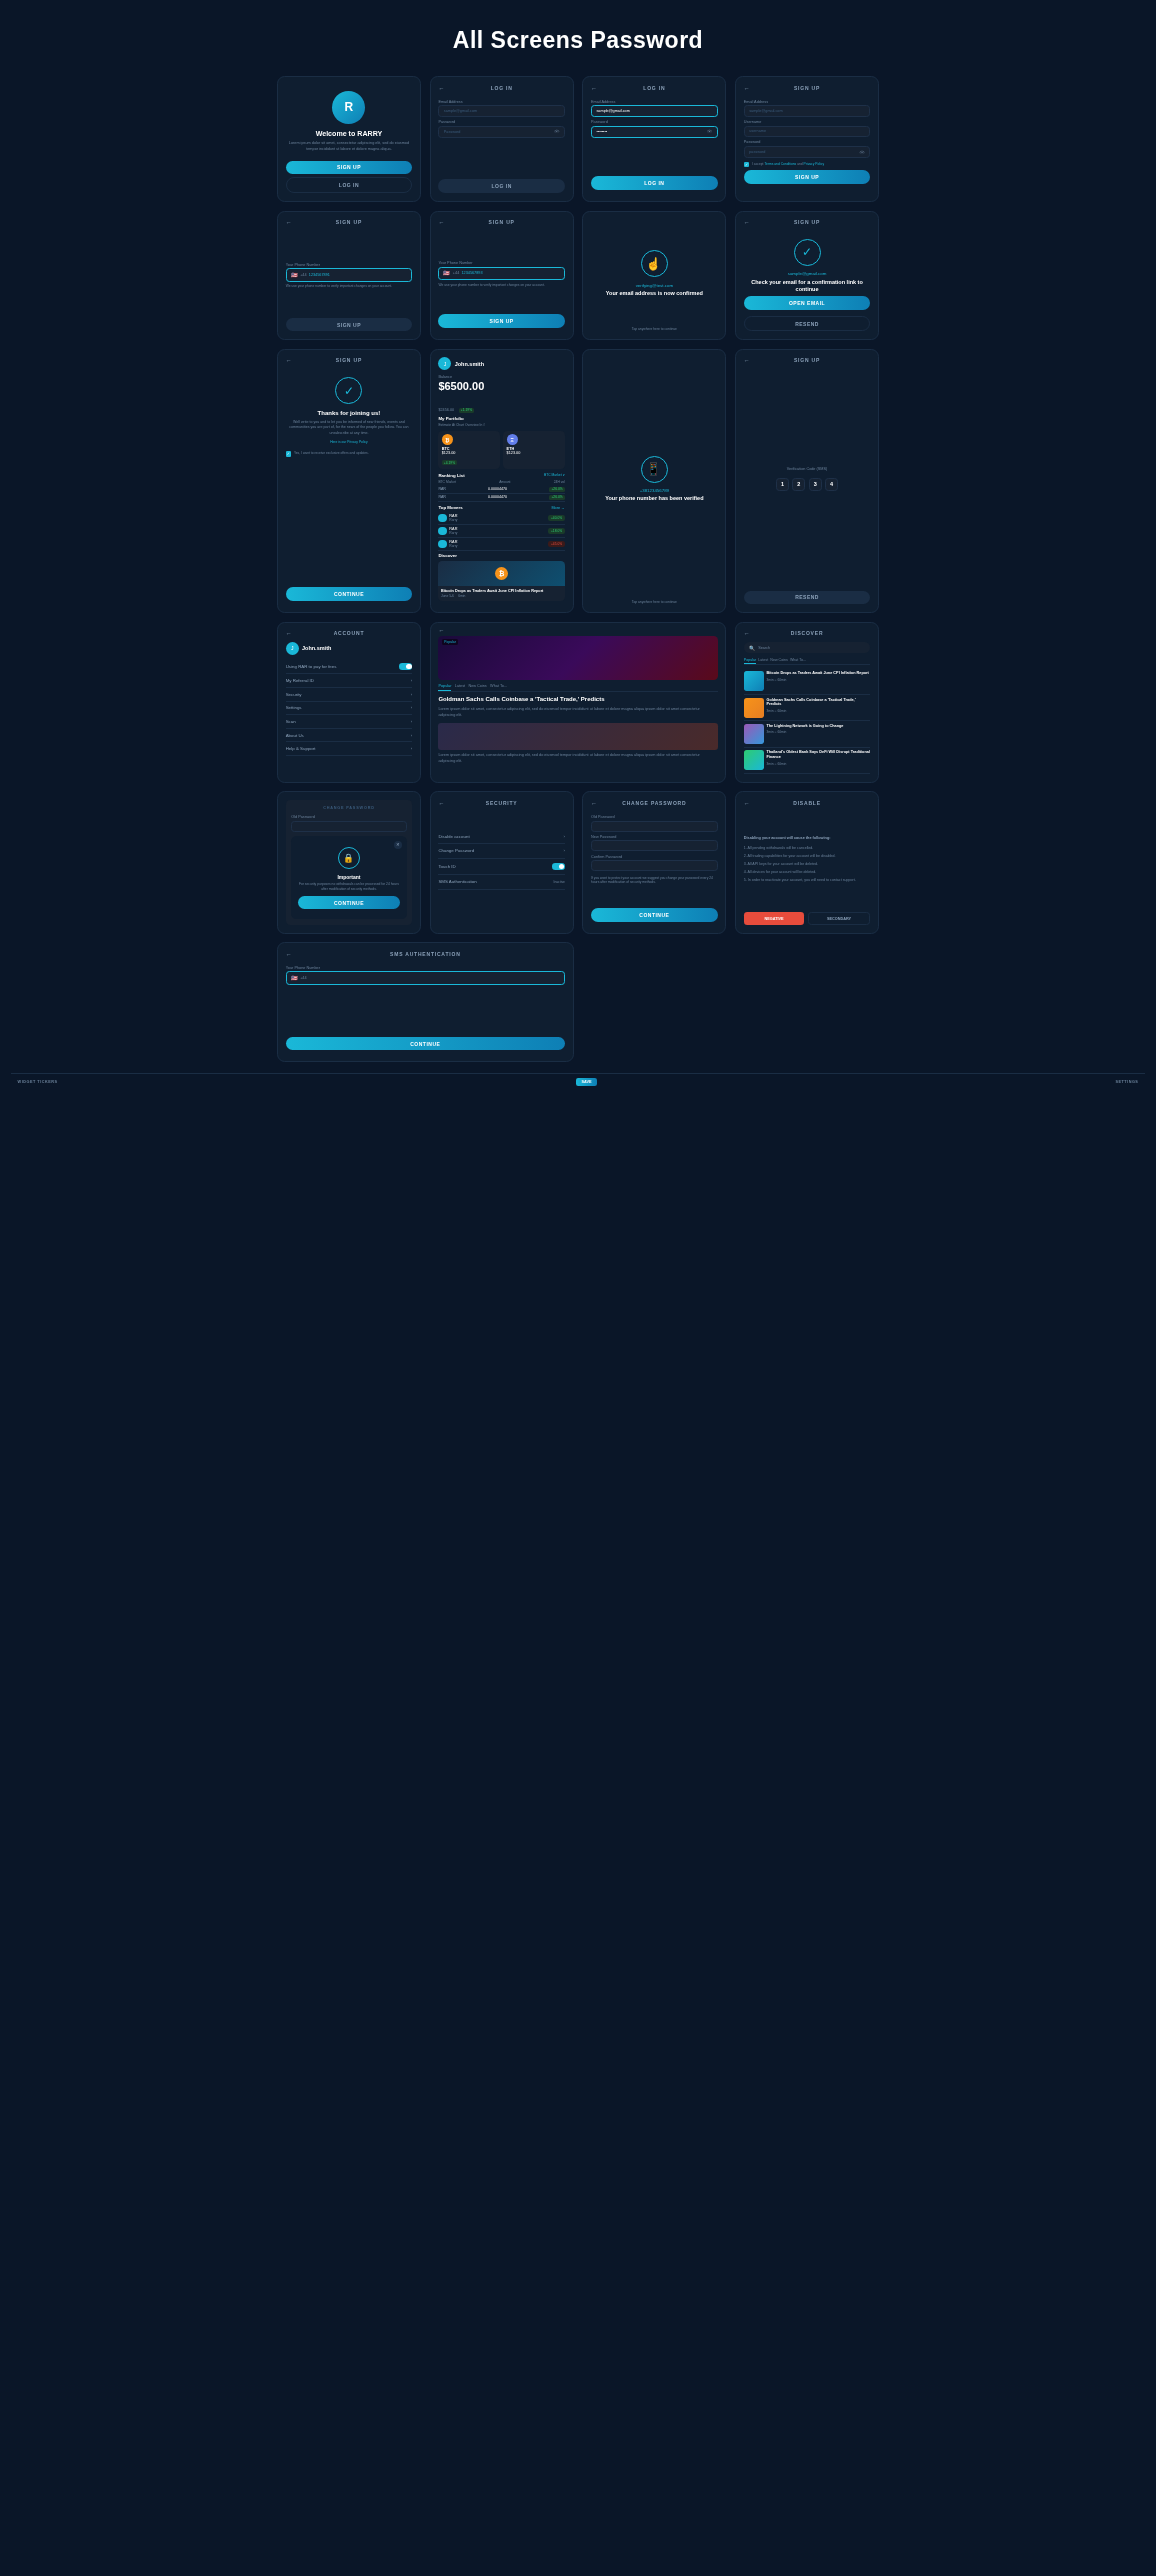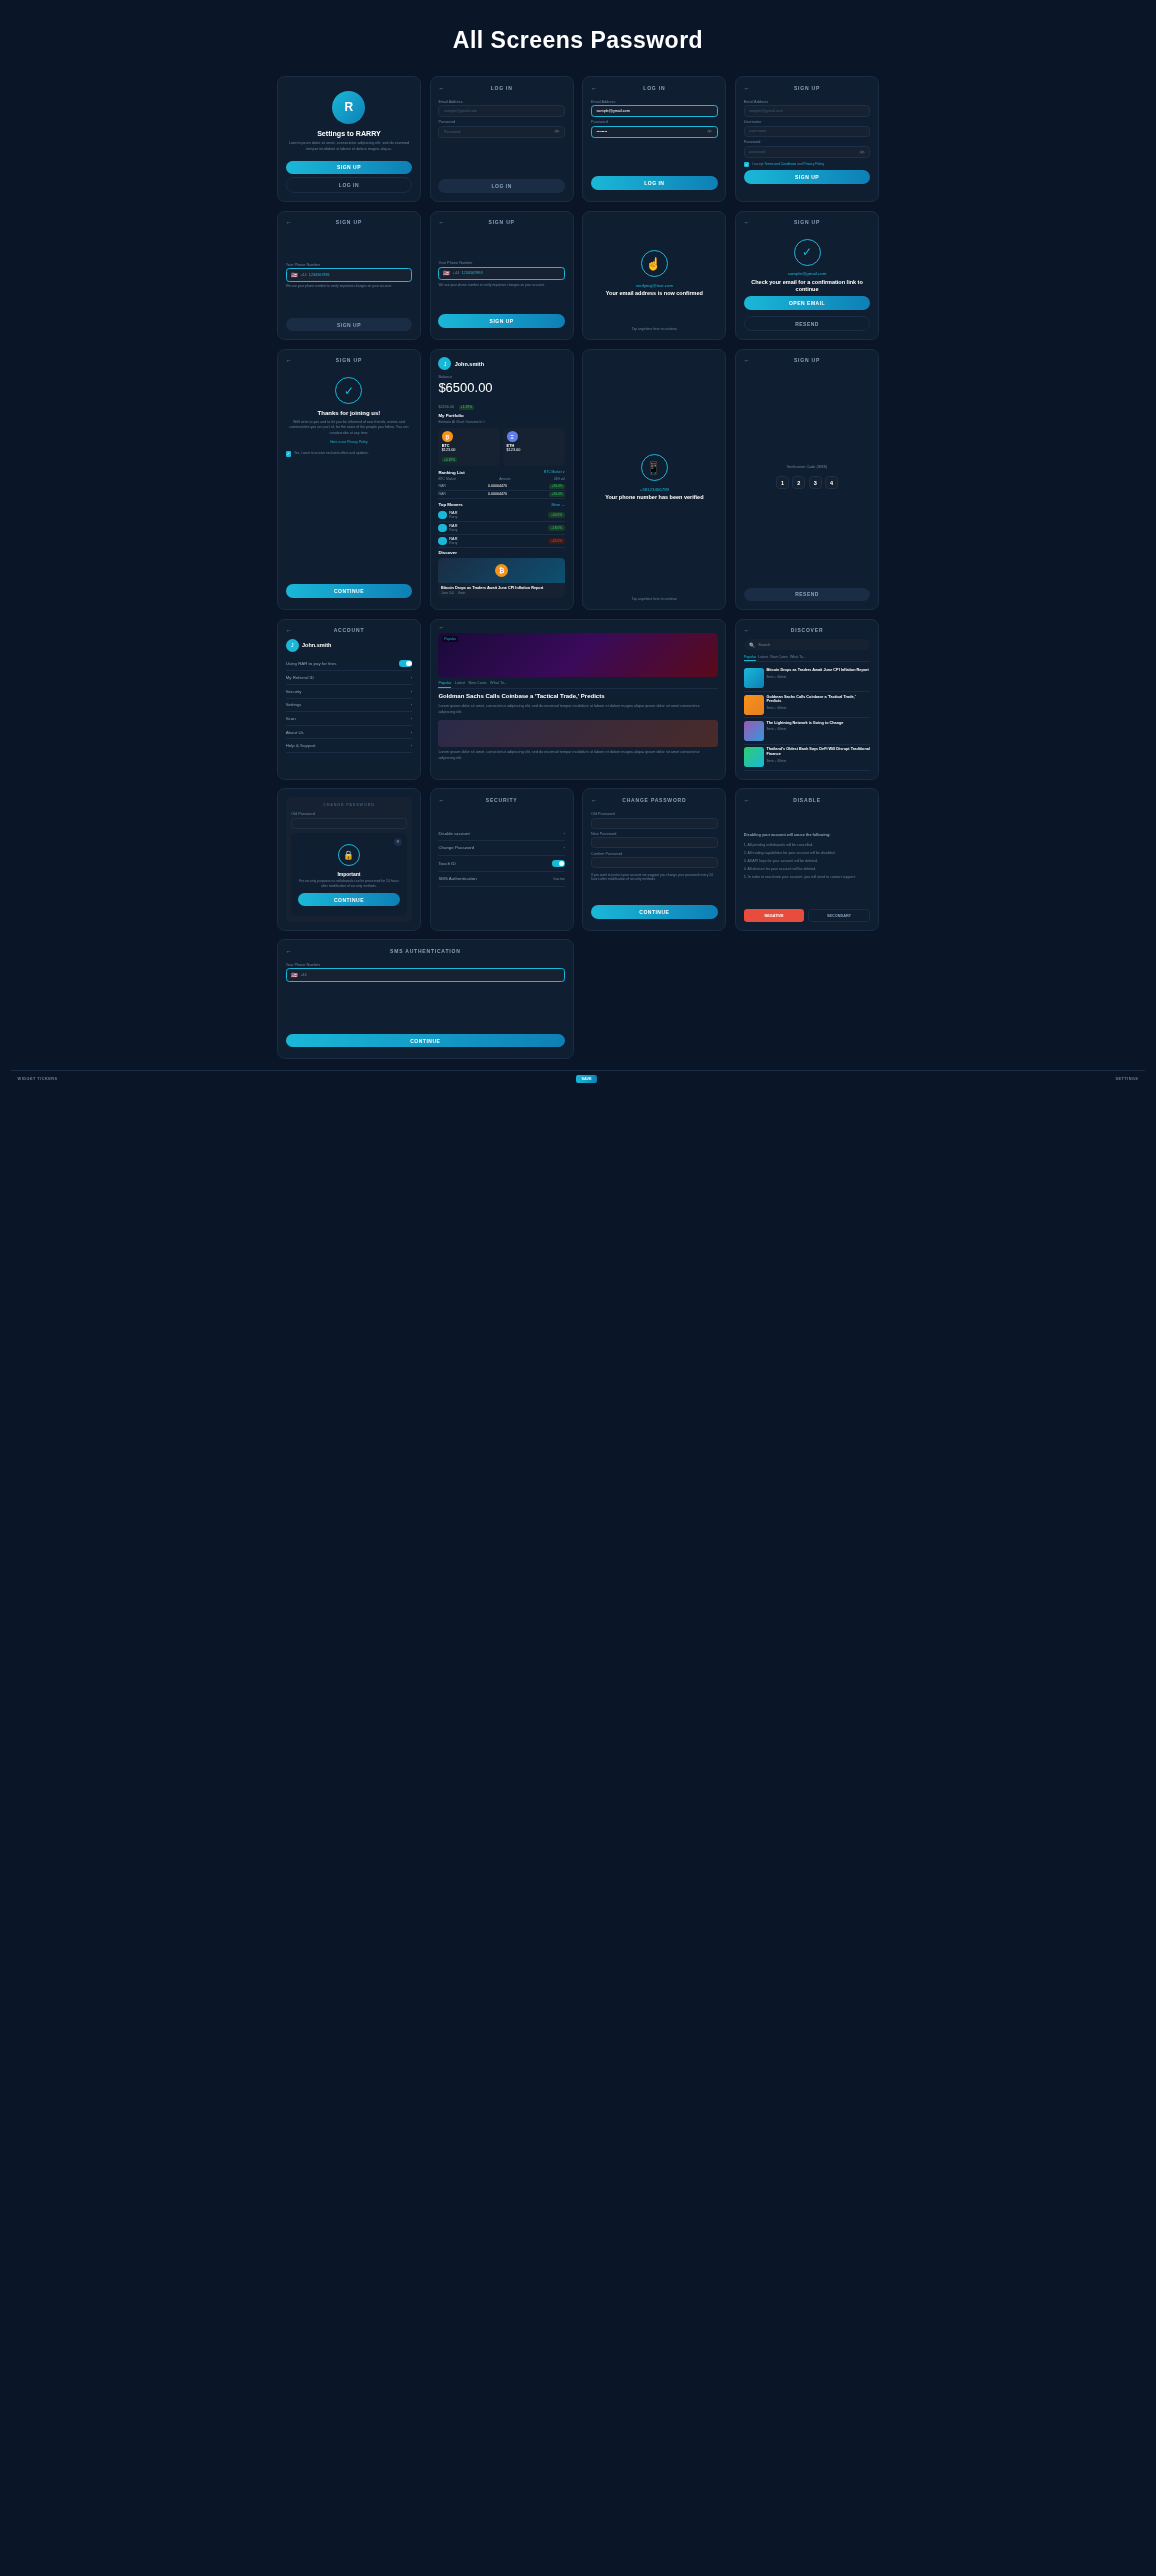--- a/index.html
+++ b/index.html
@@ -297,24 +297,24 @@
       font-size: 5.5px;
       font-weight: 700;
       color: #fff;
     }
     .balance-label {
       font-size: 3.8px;
       color: #6a8099;
       margin-bottom: 1.1px;
     }
     .balance-amount {
-      font-size: 13px;
-      font-weight: 400;
-      color: #fff;
-      margin-bottom: 10px;
+      font-size: 11px;
+      font-weight: 700;
+      color: #fff;
+      margin-bottom: 16px;
     }
     .balance-sub {
       font-size: 3.8px;
       color: #6a8099;
       display: flex;
       gap: 4.4px;
     }
     .badge-up {
       background: #1a3a2a;
       color: #2ecc71;
@@ -768,21 +768,21 @@
   </style>
 </head>
 <body>
 
 <h1 class="page-title">All Screens Password</h1>
 
 <div class="screens-grid">
 
   <div class="screen-card">
     <div class="welcome-logo">R</div>
-    <div class="welcome-title">Settings to RARRY</div>
+    <div class="welcome-title">Welcome to RARRY</div>
     <div class="welcome-desc">Lorem ipsum dolor sit amet, consectetur adipiscing elit, sed do eiusmod tempor incididunt ut labore et dolore magna aliqua.</div>
     <button class="btn-primary">SIGN UP</button>
     <button class="btn-secondary">LOG IN</button>
   </div>
 
   <div class="screen-card">
     <div class="screen-header">
       <span class="back-arrow">←</span>
       <span>LOG IN</span>
     </div>

